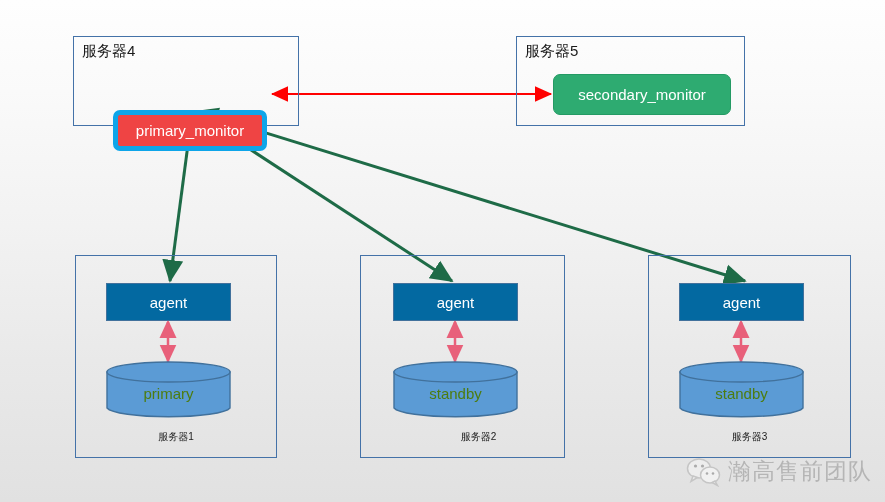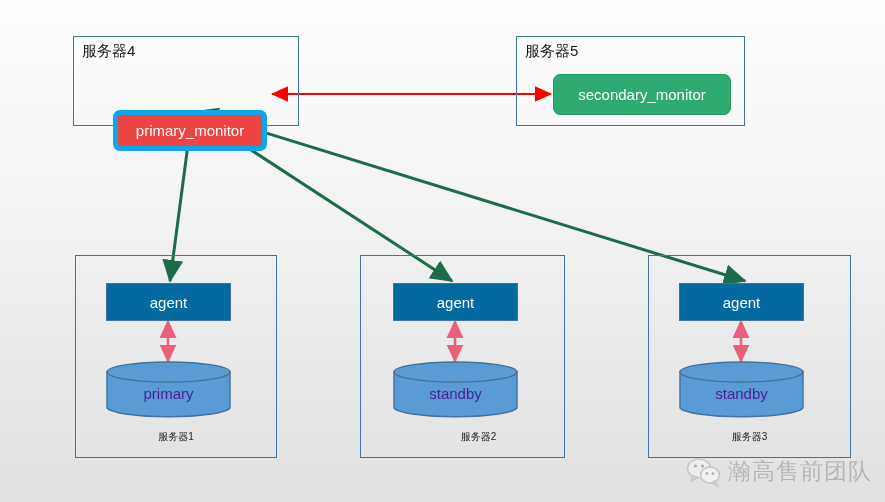--- a/index.html
+++ b/index.html
@@ -75,21 +75,21 @@
     border: 1px solid #41719c;
     border-radius: 0;
   }
   .cylinder {
     position: absolute;
   }
   .cyl-label {
     position: absolute;
     width: 100%;
     text-align: center;
-    color: #4c1d95;
+    color: #4d7c0f;
     font-size: 15px;
     white-space: nowrap;
     pointer-events: none;
   }
   .watermark {
     position: absolute;
     display: flex;
     align-items: center;
     gap: 6px;
     opacity: 0.62;

